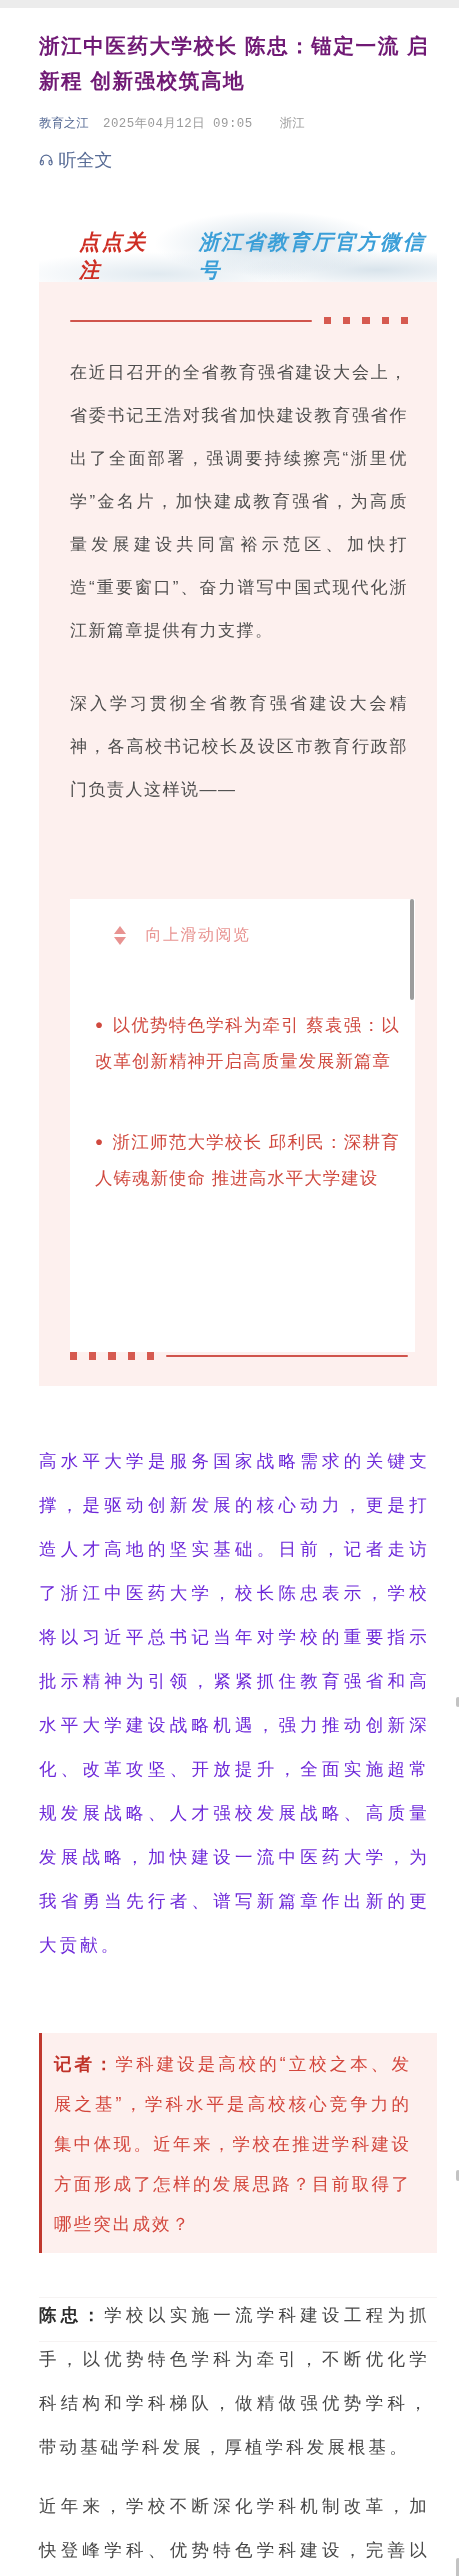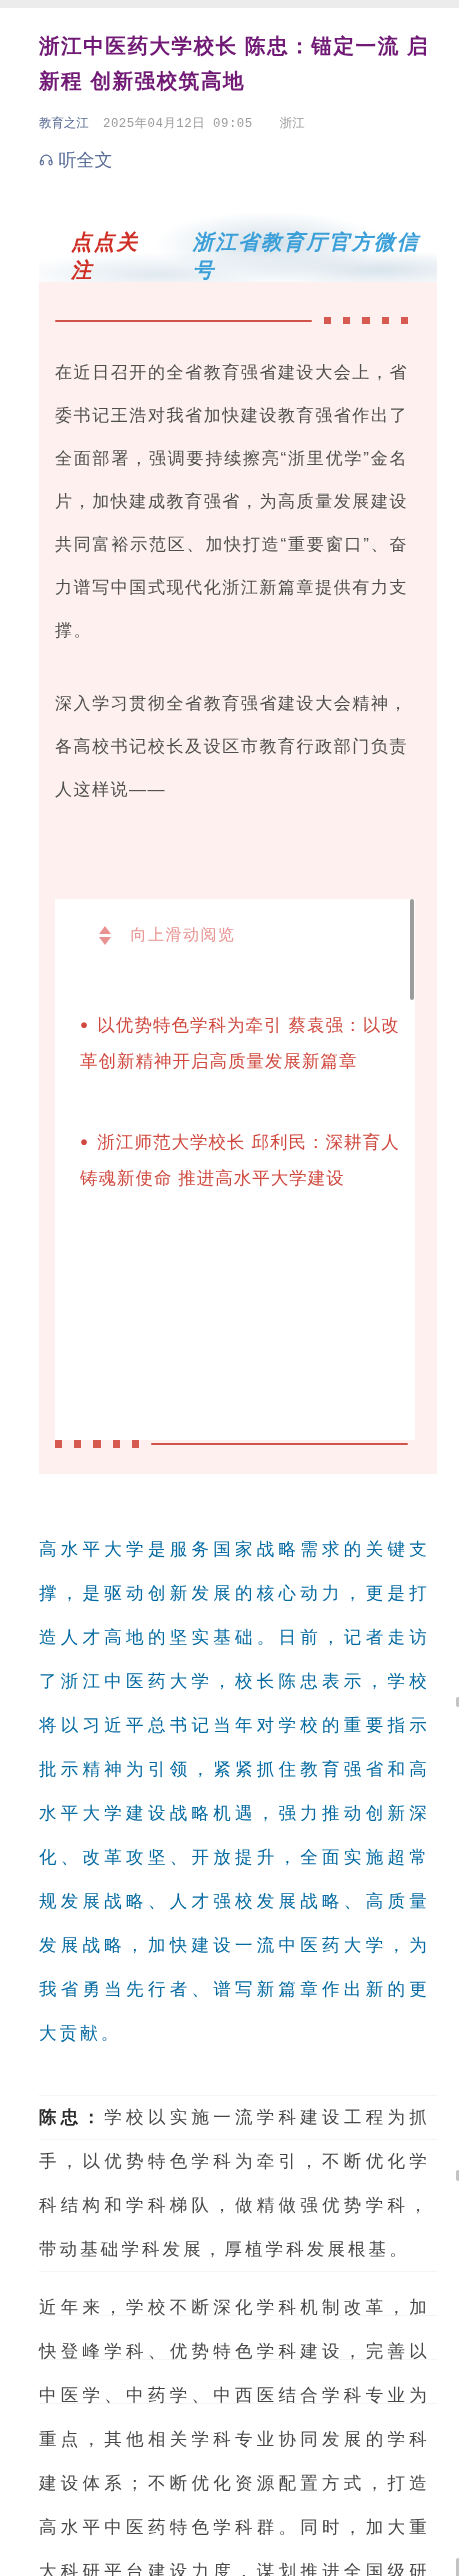--- a/index.html
+++ b/index.html
@@ -27,63 +27,63 @@
   
   .banner{
     position:relative;margin-top:12.4px;height:101px;overflow:hidden;
     background:
       radial-gradient(ellipse 165px 46px at 58% 62%, rgba(173,197,214,.55), rgba(173,197,214,0) 70%),
       radial-gradient(ellipse 216px 31px at 30% 92%, rgba(188,208,222,.45), rgba(188,208,222,0) 70%),
       radial-gradient(ellipse 196px 28px at 85% 88%, rgba(178,200,216,.5), rgba(178,200,216,0) 70%),
       #ffffff;
   }
   .banner-text{
-    position:absolute;left:0;right:0;top:47px;display:flex;align-items:center;
+    position:absolute;left:8px;right:0;top:47px;display:flex;align-items:center;
     font-weight:700;font-style:italic;letter-spacing:2.1px;
   }
   .banner-red{color:#ce2e24;font-size:20.6px;margin-left:32px;}
   .banner-blue{color:#3b9fd8;font-size:20.6px;margin-left:33px;}
 
   
   .intro-box{
     margin-top:0;background:#fdf0ee;
-    padding:35px 29px 26px 16px;
+    padding:35px 29px 26px 31px;
   }
   .decor{display:flex;align-items:center;height:7.2px;}
   .decor .dline{flex:1;height:2.1px;background:#d0544c;border-radius:1px;}
   .decor .sq{width:7.2px;height:7.2px;background:#d65a50;margin-left:12px;}
   .decor.bottom .sq{margin-left:0;margin-right:12px;}
   .intro-p{
     margin:27px 0 0 0;font-size:17px;color:#4e4e4e;line-height:43px;
     letter-spacing:1.5px;text-align:justify;
   }
   .intro-p + .intro-p{margin-top:30px;}
 
   
   .scroll-box{
-    position:relative;margin-top:88px;margin-right:-7.2px;height:541px;background:#ffffff;
+    position:relative;margin-top:88px;margin-right:-7.2px;height:453px;background:#ffffff;
     padding:26px 15.5px 0 25px;box-sizing:border-box;overflow:hidden;
   }
   .scroll-hint{display:flex;align-items:center;height:20.6px;color:#e89391;font-size:16px;letter-spacing:1.5px;}
   .arrows{width:13.4px;margin:0 18.5px 0 18.5px;display:flex;flex-direction:column;align-items:center;}
   .tri-up{width:0;height:0;border-left:6.7px solid transparent;border-right:6.7px solid transparent;border-bottom:8.8px solid #e89391;}
   .tri-down{width:0;height:0;margin-top:3.6px;border-left:6.7px solid transparent;border-right:6.7px solid transparent;border-top:8.8px solid #e89391;}
   .quote-list{margin-top:62px;}
   .quote-item{
     font-size:17.5px;color:#d0493f;line-height:35px;letter-spacing:1px;
     text-align:justify;margin-bottom:46px;cursor:pointer;
   }
   .quote-item .bullet{font-size:13.4px;margin-right:8.2px;position:relative;top:-1.5px;}
   .scroll-thumb{
     position:absolute;top:0;right:1px;width:4.6px;height:101px;background:#9c9c9c;border-radius:2.6px;
   }
 
   
   .article-p{
-    margin:53px 7.2px 0 0;font-size:17.5px;color:#0369a1;line-height:44px;
+    margin:53px 7.2px 0 0;font-size:17.5px;color:#6d28d9;line-height:44px;
     letter-spacing:3.1px;text-align:justify;
   }
   .ruled{
     background-image:repeating-linear-gradient(to bottom, rgba(167,140,133,0.10) 0 0.5px, rgba(0,0,0,0) 0.5px 44px);
   }
   .q-box{
     margin-top:66px;background:#fdf0ee;border-left:3.6px solid #c0382e;
     padding:11.3px 26px 9.3px 12px;
   }
   .q-text{
@@ -168,20 +168,23 @@
         <div class="sq"></div>
         <div class="sq"></div>
         <div class="sq"></div>
       <div class="dline"></div>
     </div>
   </div>
 
   <p class="article-p">高水平大学是服务国家战略需求的关键支撑，是驱动创新发展的核心动力，更是打造人才高地的坚实基础。日前，记者走访了浙江中医药大学，校长陈忠表示，学校将以习近平总书记当年对学校的重要指示批示精神为引领，紧紧抓住教育强省和高水平大学建设战略机遇，强力推动创新深化、改革攻坚、开放提升，全面实施超常规发展战略、人才强校发展战略、高质量发展战略，加快建设一流中医药大学，为我省勇当先行者、谱写新篇章作出新的更大贡献。</p>
 
   <div class="ruled">
+    <div class="q-box">
+      <p class="q-text"><span class="q-label">记者：</span><span>学科建设是高校的“立校之本、发展之基”，学科水平是高校核心竞争力的集中体现。近年来，学校在推进学科建设方面形成了怎样的发展思路？目前取得了哪些突出成效？</span></p>
+    </div>
 
     <p class="a-p"><span class="a-label">陈忠：</span><span>学校以实施一流学科建设工程为抓手，以优势特色学科为牵引，不断优化学科结构和学科梯队，做精做强优势学科，带动基础学科发展，厚植学科发展根基。</span></p>
 
     <p class="a-p second">近年来，学校不断深化学科机制改革，加快登峰学科、优势特色学科建设，完善以中医学、中药学、中西医结合学科专业为重点，其他相关学科专业协同发展的学科建设体系；不断优化资源配置方式，打造高水平中医药特色学科群。同时，加大重大科研平台建设力度，谋划推进全国级研究平台、国家医学中心（中医类）和国家大学科技园建设。</p>
   </div>
 
 </div>
 
 <div class="page-scrollbar-fragment" style="top:1697px;height:10.3px;"></div>
 <div class="page-scrollbar-fragment" style="top:2170px;height:11.3px;"></div>

